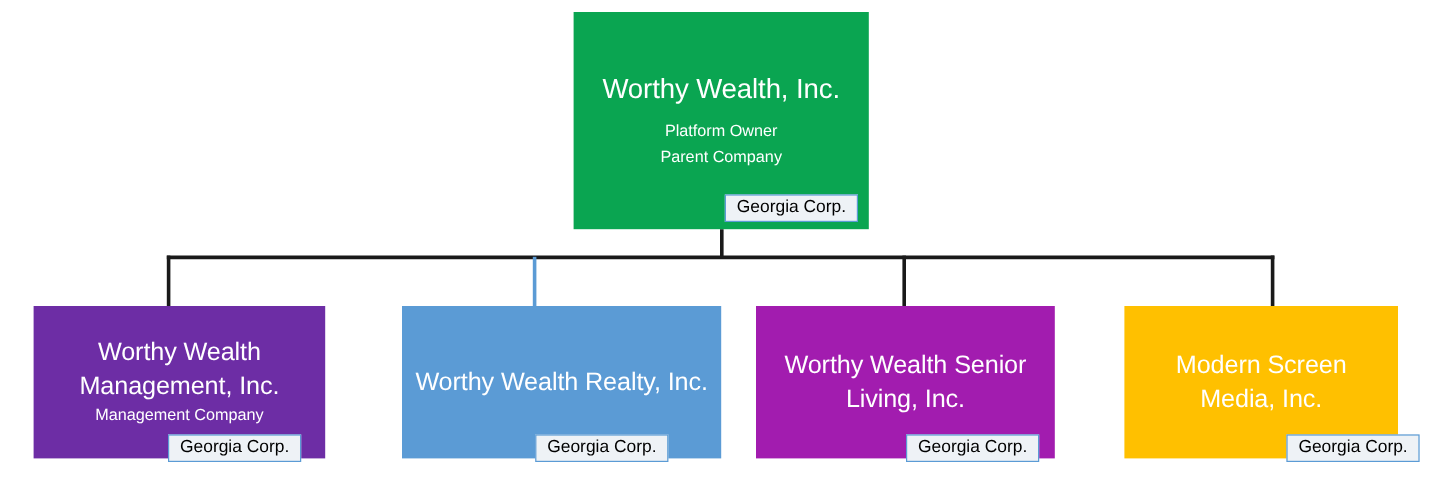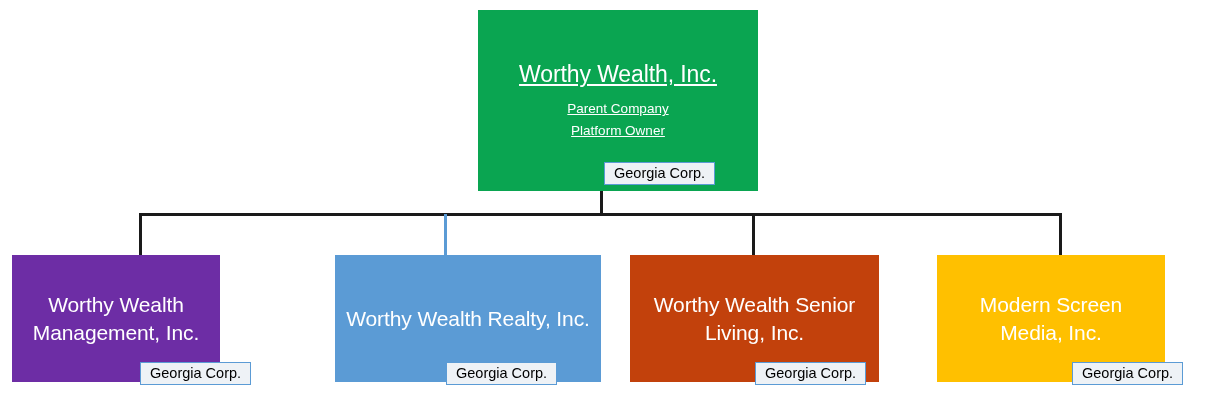--- a/index.html
+++ b/index.html
@@ -100,40 +100,41 @@
 
     <line x1="140.5" y1="213" x2="140.5" y2="255" stroke="#1a1a1a" stroke-width="3"></line>
 
     <line x1="445.5" y1="214" x2="445.5" y2="255" stroke="#5b9bd5" stroke-width="3"></line>
 
     <line x1="753.5" y1="213" x2="753.5" y2="255" stroke="#1a1a1a" stroke-width="3"></line>
 
     <line x1="1060.5" y1="213" x2="1060.5" y2="255" stroke="#1a1a1a" stroke-width="3"></line>
   </svg>
 
-  <div class="node root" id="node-root" style="left: 478px; top: 10px; width: 280px; height: 181px; background: rgb(10, 165, 81); text-decoration: underline;">
+  <div class="node root" id="node-root" style="left: 478px; top: 10px; width: 246px; height: 181px; background: rgb(10, 165, 81);">
     <div class="node-title">Worthy Wealth, Inc.</div>
     <div class="node-subwrap">
+      <div class="node-sub">Platform Owner</div>
       <div class="node-sub">Parent Company</div>
-      <div class="node-sub">Platform Owner</div>
     </div>
   </div>
   <div class="badge" id="badge-root" style="left: 604px; top: 162px; background: rgb(238, 242, 246); border-color: rgb(91, 155, 213); color: rgb(0, 0, 0);">Georgia Corp.</div>
 
-  <div class="node" id="node-child-0" style="left: 12px; top: 255px; width: 208px; height: 127px; background: rgb(109, 45, 165); text-align: center;">
+  <div class="node" id="node-child-0" style="left: 28px; top: 255px; width: 243px; height: 127px; background: rgb(109, 45, 165); text-align: center;">
     <div class="node-title">Worthy Wealth Management, Inc.</div>
+    <div class="node-sub">Management Company</div>
   </div>
   <div class="badge" id="badge-child-0" style="left: 140px; top: 362px; background: rgb(238, 242, 246); border-color: rgb(91, 155, 213); color: rgb(0, 0, 0);">Georgia Corp.</div>
 
   <div class="node" id="node-child-1" style="left: 335px; top: 255px; width: 266px; height: 127px; background: rgb(91, 155, 213);">
     <div class="node-title">Worthy Wealth Realty, Inc.</div>
   </div>
   <div class="badge" id="badge-child-1" style="left: 446px; top: 362px; background: rgb(238, 242, 246); border-color: rgb(91, 155, 213); color: rgb(0, 0, 0);">Georgia Corp.</div>
 
-  <div class="node" id="node-child-2" style="left: 630px; top: 255px; width: 249px; height: 127px; background: #c2410c;">
+  <div class="node" id="node-child-2" style="left: 630px; top: 255px; width: 249px; height: 127px; background: #a21caf;">
     <div class="node-title">Worthy Wealth Senior Living, Inc.</div>
   </div>
   <div class="badge" id="badge-child-2" style="left: 755px; top: 362px; background: rgb(238, 242, 246); border-color: rgb(91, 155, 213); color: rgb(0, 0, 0);">Georgia Corp.</div>
 
   <div class="node" id="node-child-3" style="left: 937px; top: 255px; width: 228px; height: 127px; background: rgb(255, 192, 0);">
     <div class="node-title">Modern Screen Media, Inc.</div>
   </div>
   <div class="badge" id="badge-child-3" style="left: 1072px; top: 362px; background: rgb(238, 242, 246); border-color: rgb(91, 155, 213); color: rgb(0, 0, 0);">Georgia Corp.</div>
 
 </div>

